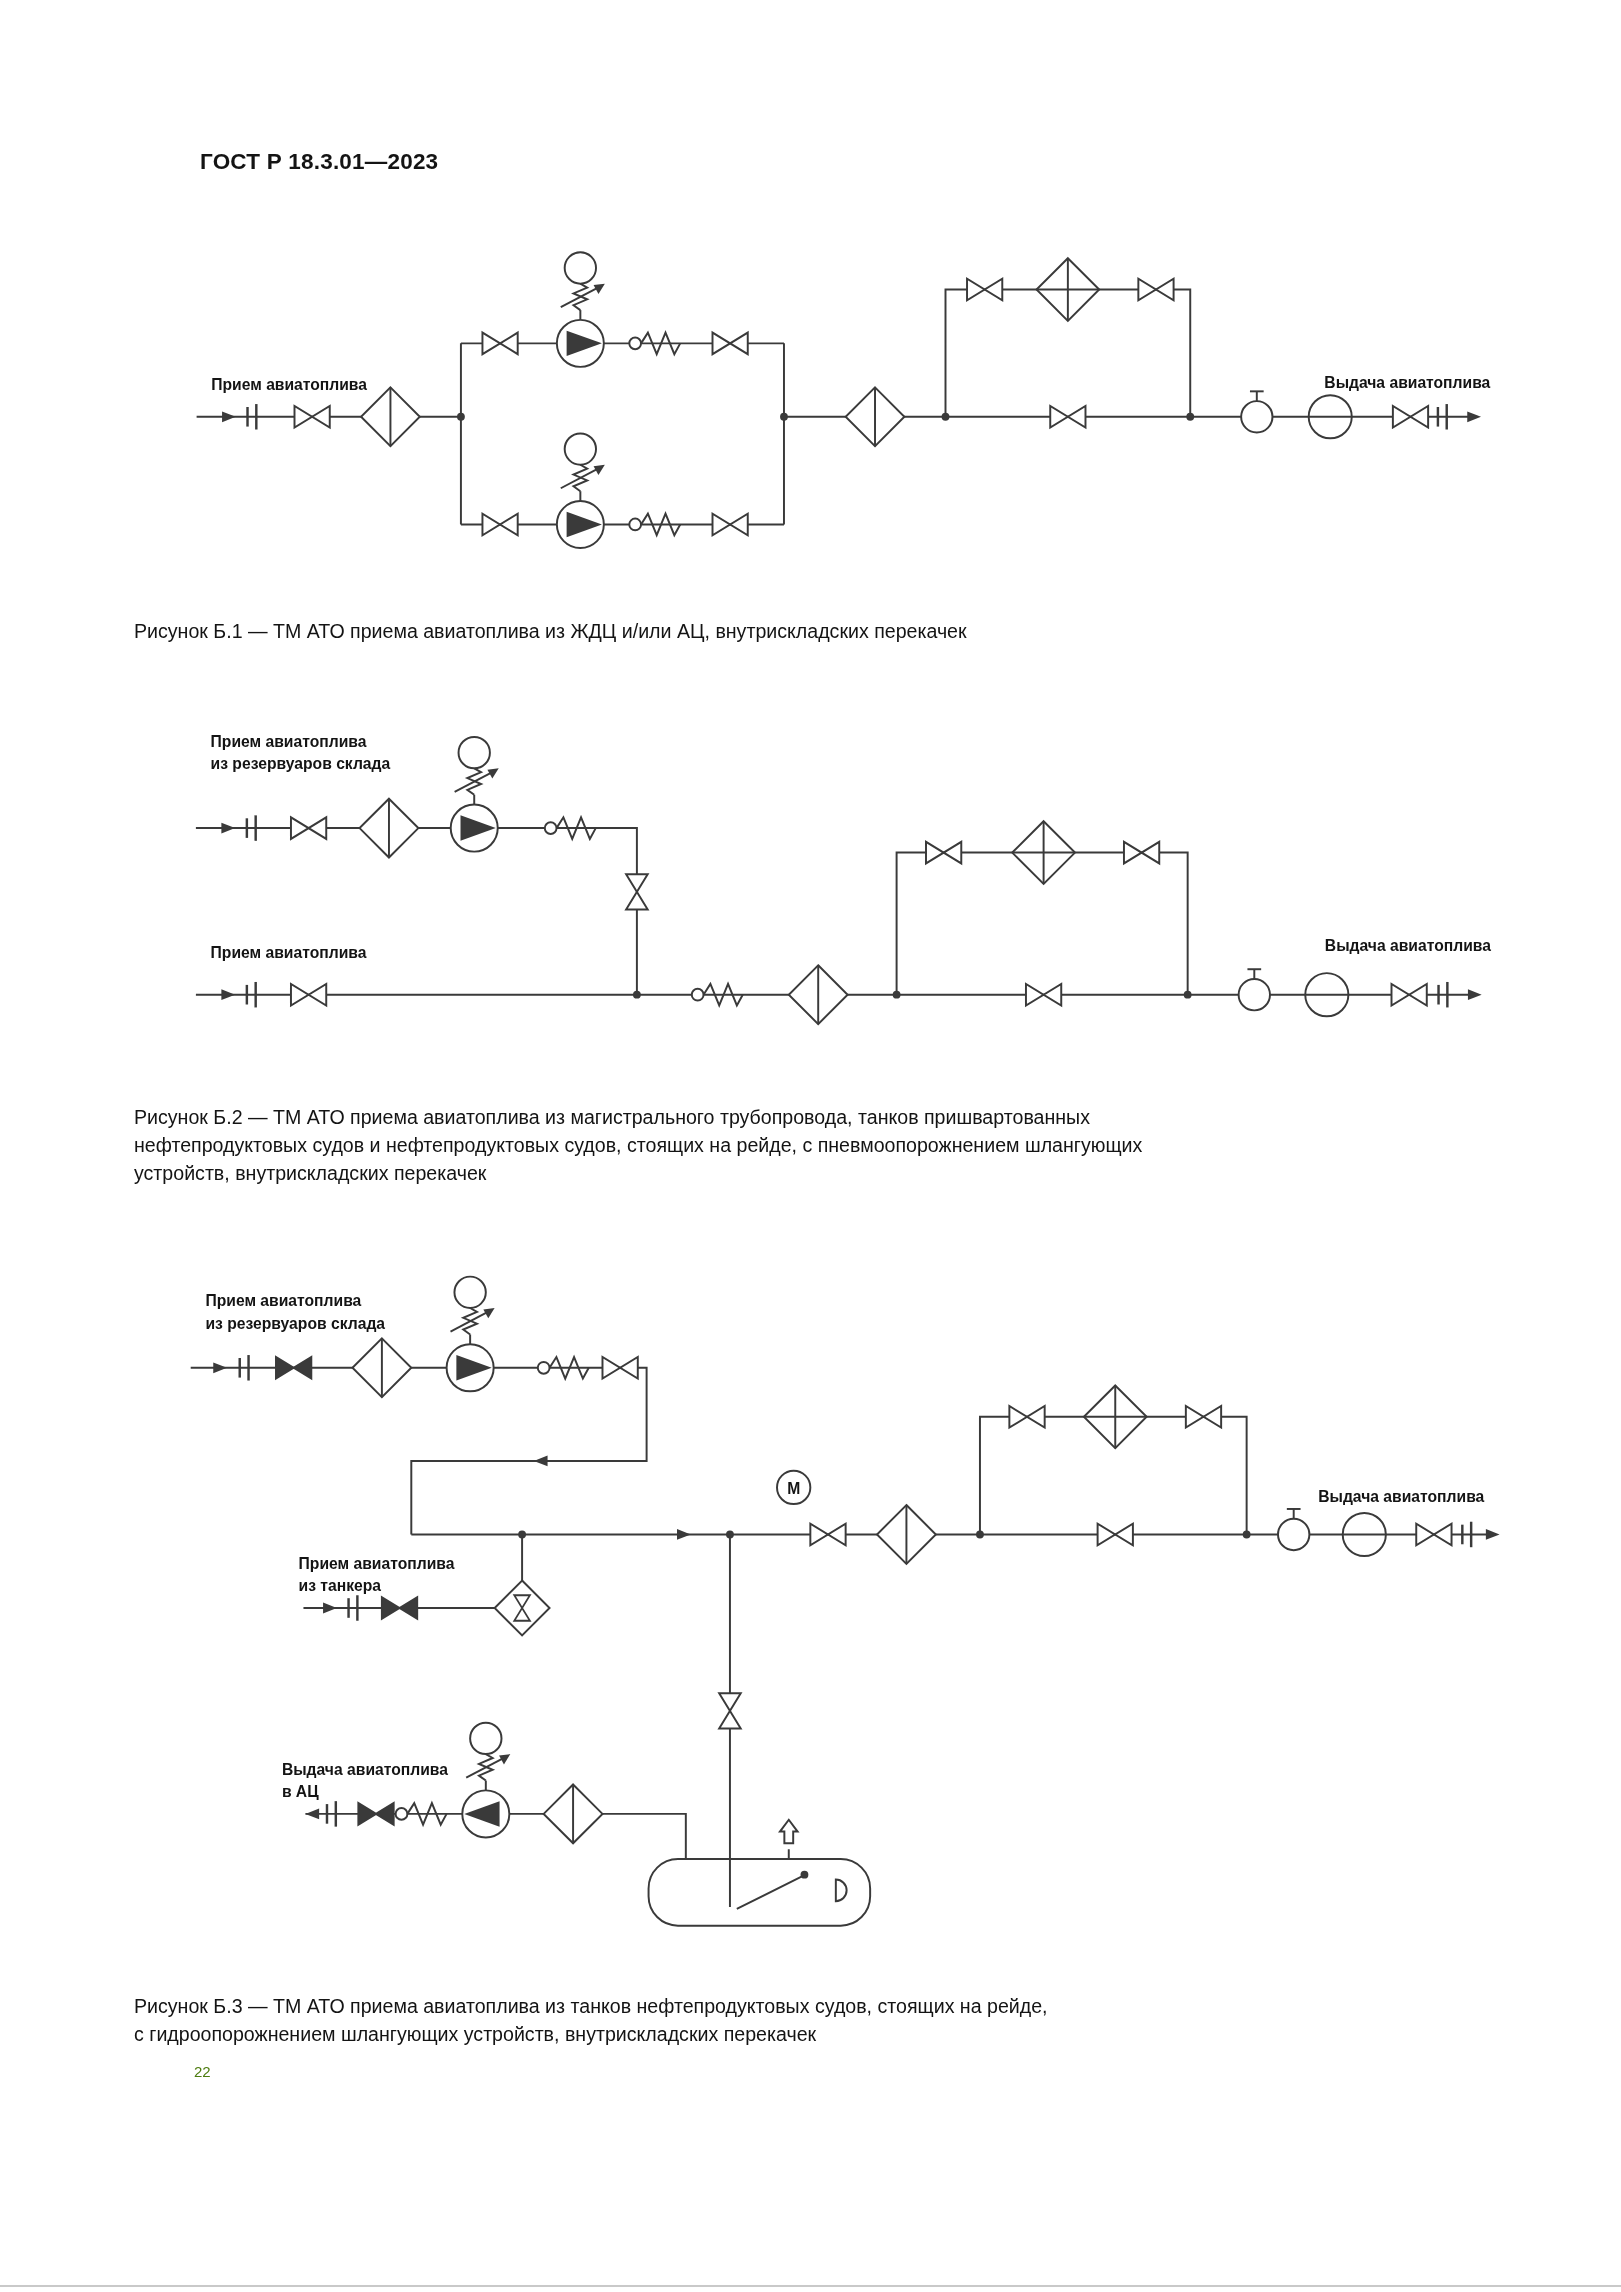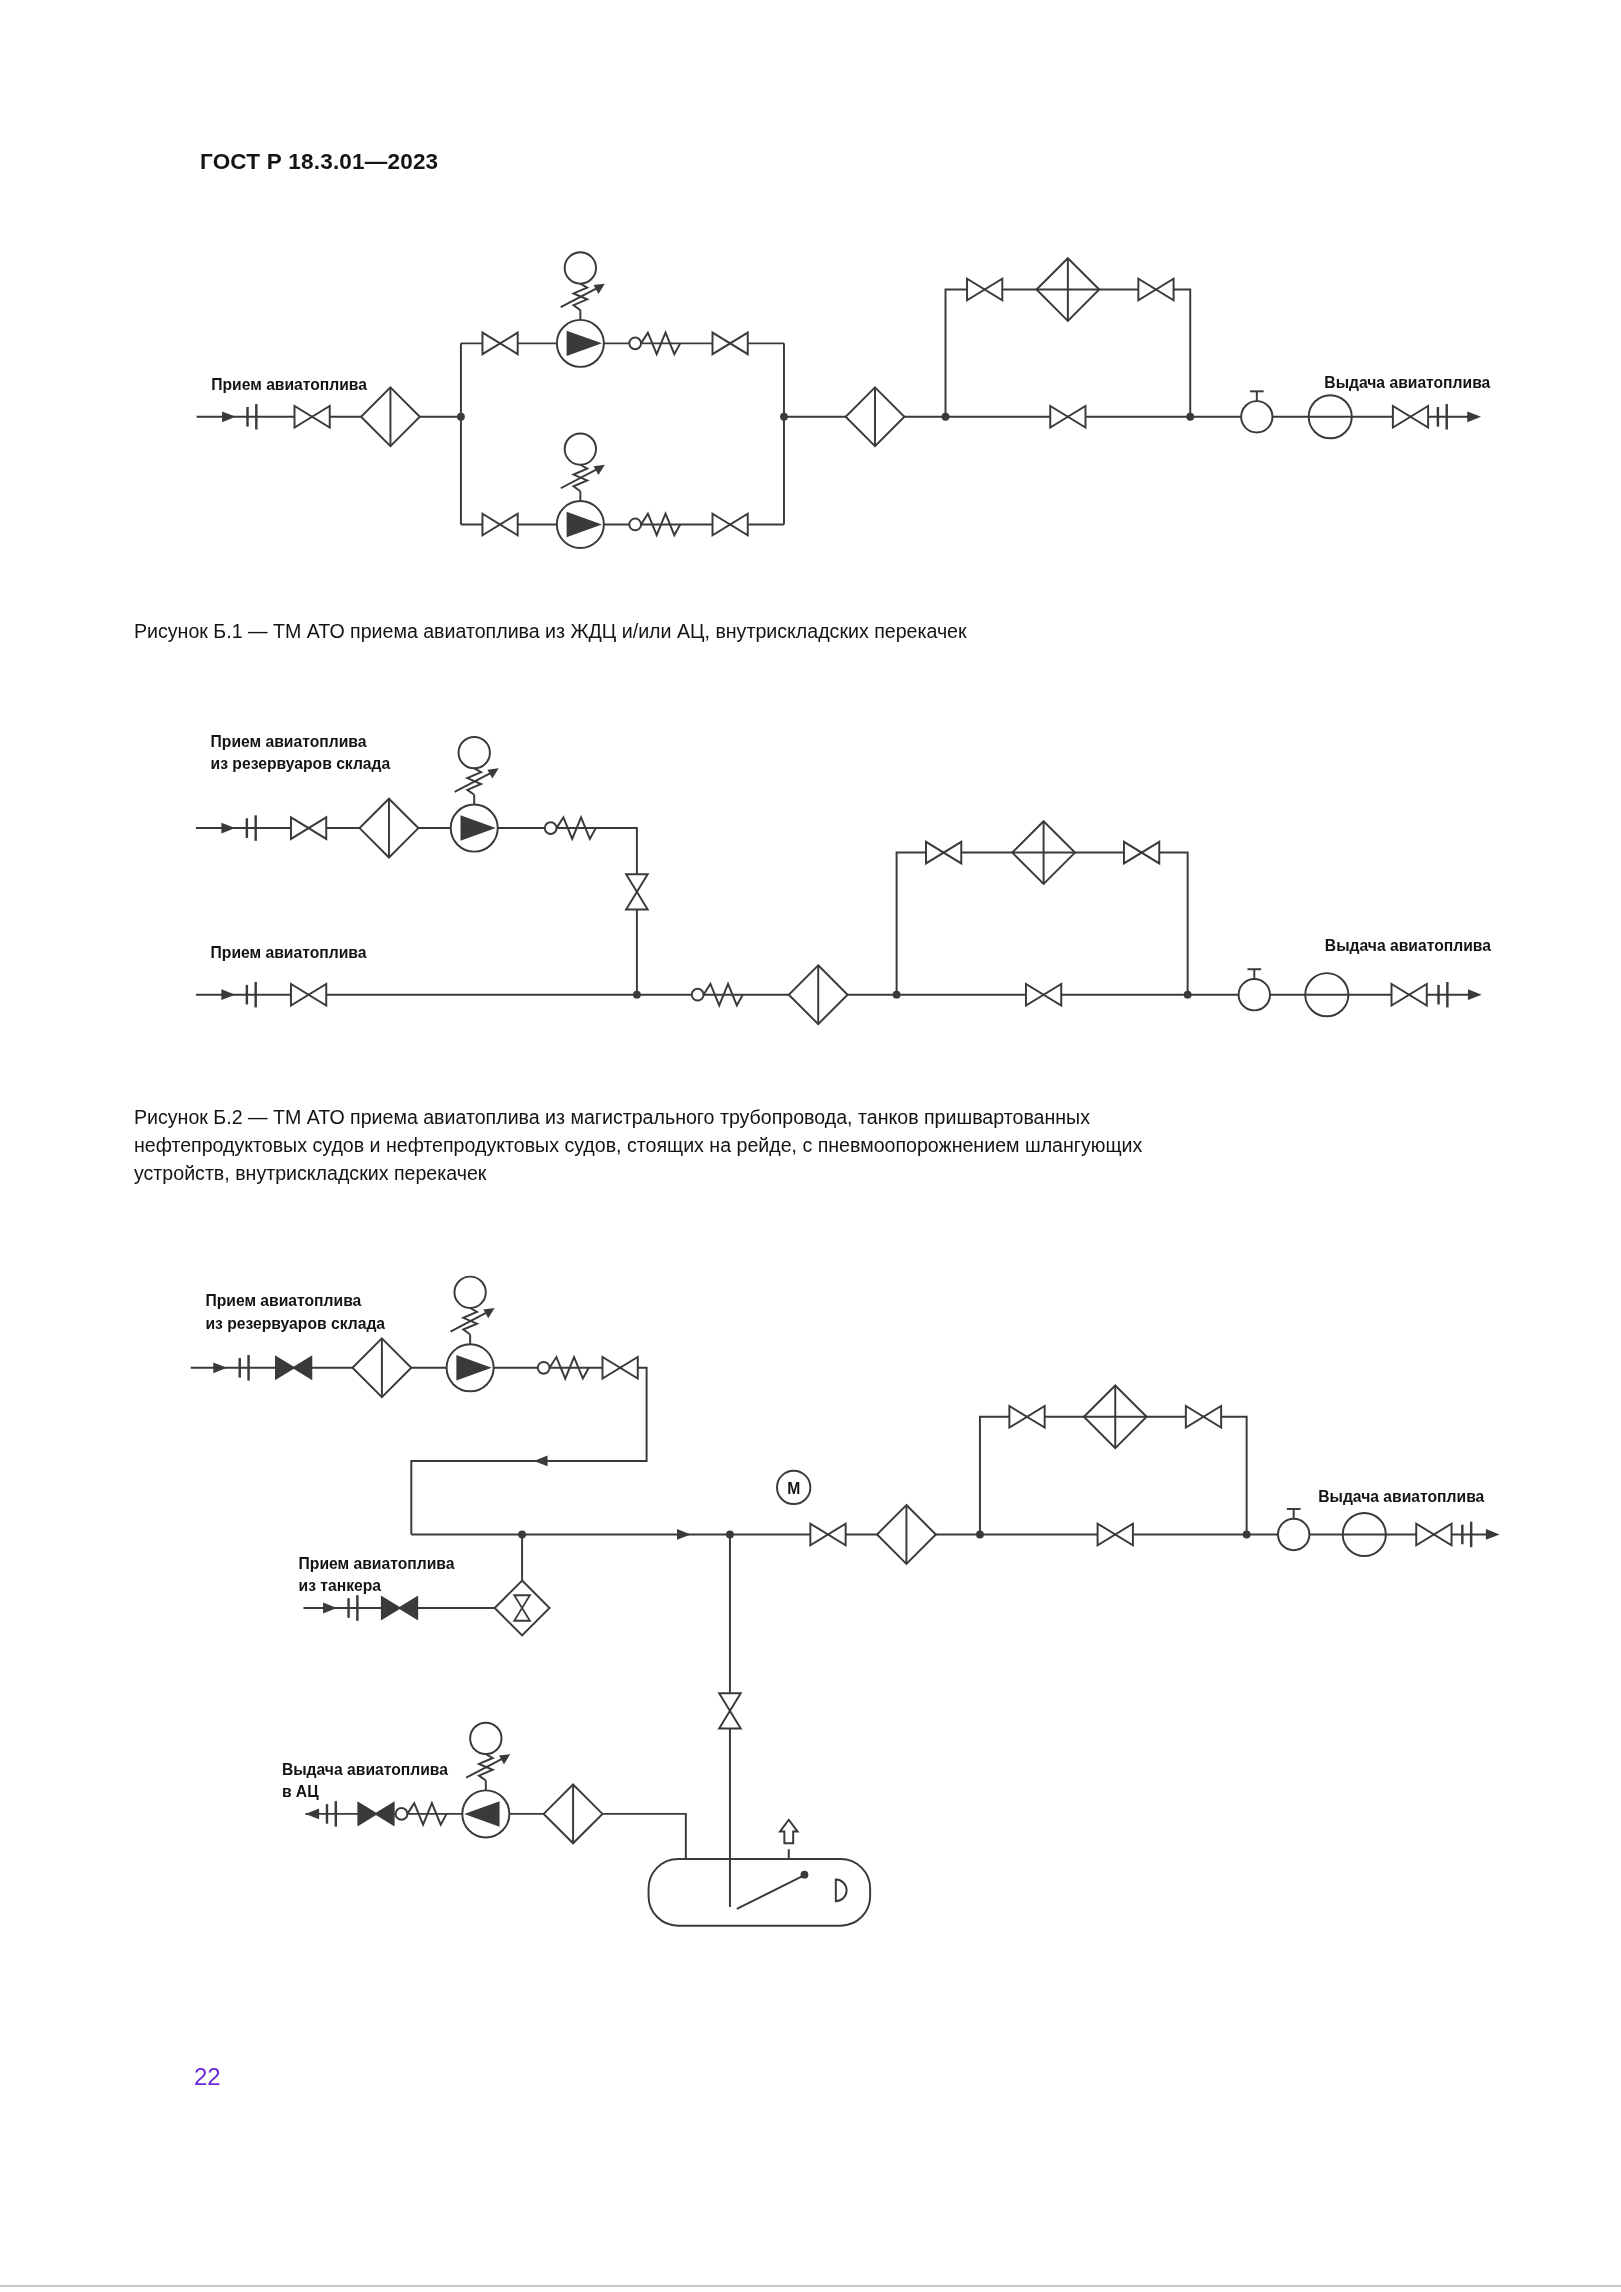--- a/index.html
+++ b/index.html
@@ -10,21 +10,21 @@
   }
   .doc-header {
     position:absolute; left:200px; top:149px;
     font-size:22.5px; font-weight:bold; color:#141414; letter-spacing:0.2px;
   }
   .caption {
     position:absolute; left:134px; width:1353px; text-align:left;
     color:#141414; font-size:19.6px; line-height:28px;
   }
   .pagenum {
-    position:absolute; left:194px; top:2063px; font-size:24px; color:#6d28d9;
+    position:absolute; left:194px; top:2063px; font-size:15px; color:#4d7c0f;
   }
   .bottom-rule {
     position:absolute; left:0; top:2285px; width:1621px; height:2px; background:#c9c9c9;
   }
   svg.fig { position:absolute; overflow:visible; }
   .dlabel {
     font-size:16px; font-weight:bold; fill:#141414;
     font-family:"Liberation Sans", sans-serif;
   }
 </style>
@@ -244,17 +244,21 @@
 
     <text class="dlabel" x="210" y="1332">Прием авиатоплива</text>
     <text class="dlabel" x="210" y="1355">из резервуаров склада</text>
     <text class="dlabel" x="305" y="1600">Прием авиатоплива</text>
     <text class="dlabel" x="305" y="1623">из танкера</text>
     <text class="dlabel" x="288" y="1810">Выдача авиатоплива</text>
     <text class="dlabel" x="288" y="1833">в АЦ</text>
     <text class="dlabel" x="1345" y="1532">Выдача авиатоплива</text>
   </svg>
 
+  <div class="caption" style="top:1992px">
+    <div>Рисунок Б.3 — ТМ АТО приема авиатоплива из танков нефтепродуктовых судов, стоящих на рейде,</div>
+    <div>с гидроопорожнением шлангующих устройств, внутрискладских перекачек</div>
+  </div>
 
   <div class="pagenum">22</div>
   <div class="bottom-rule"></div>
 </div>
 
 
 </body></html>

